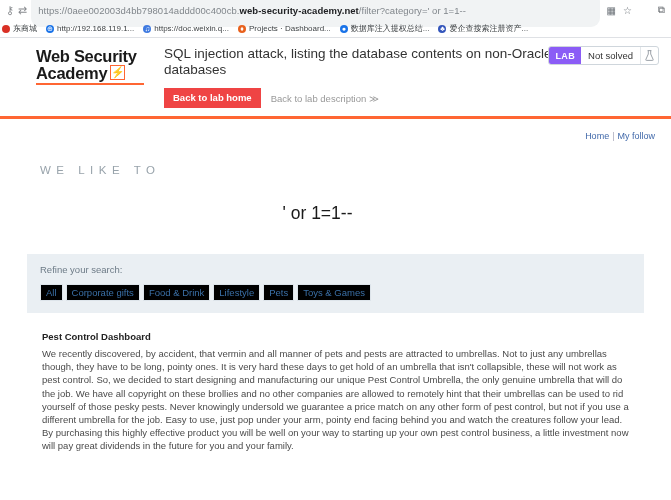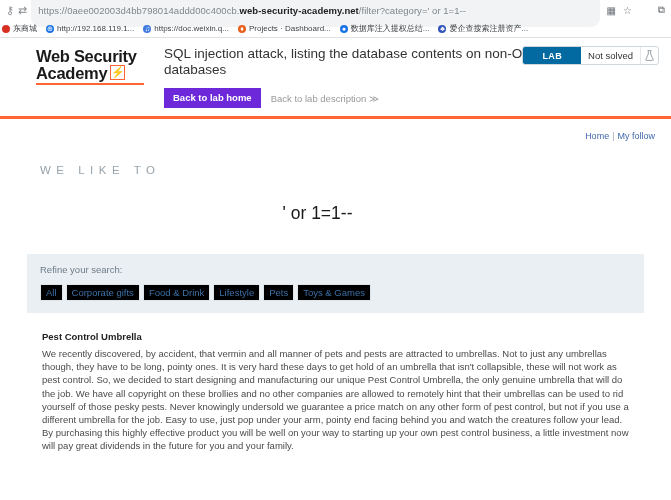--- a/index.html
+++ b/index.html
@@ -108,39 +108,39 @@
   #lab-title {
     font-size: 13.5px;
     color: #333333;
     line-height: 16px;
     max-width: 392px;
     margin: 0 0 10px 0;
     font-weight: normal;
   }
   #lab-actions { display: flex; align-items: center; gap: 10px; }
   #back-to-lab-home {
-    background: #6d28d9; color: #ffffff;
+    background: #ef4444; color: #ffffff;
     font-size: 9.5px; font-weight: bold;
     padding: 5px 9px; border: none; cursor: pointer;
     line-height: 10px;
   }
   #back-to-lab-description {
     color: #999999; font-size: 9.5px; text-decoration: none;
   }
   #lab-status {
     position: absolute; right: 12px; top: 8px;
     display: flex; align-items: stretch;
     border: 1px solid #cfd6dc; border-radius: 3px;
     background: #ffffff; overflow: hidden;
     height: 19px;
   }
   #lab-badge {
-    background: #0369a1; color: #ffffff;
+    background: #8b5cf6; color: #ffffff;
     font-size: 9px; font-weight: bold;
-    padding: 0 19px; display: flex; align-items: center;
+    padding: 0 6px; display: flex; align-items: center;
     letter-spacing: .4px;
   }
   #lab-status-text {
     font-size: 9.5px; color: #333; padding: 0 7px;
     display: flex; align-items: center;
   }
   #lab-flask {
     border-left: 1px solid #e3e7ea; width: 18px;
     display: flex; align-items: center; justify-content: center;
     color: #8a9199; font-size: 10px;
@@ -309,18 +309,18 @@
       <a class="filter-link" href="#">Corporate gifts</a>
       <a class="filter-link" href="#">Food &amp; Drink</a>
       <a class="filter-link" href="#">Lifestyle</a>
       <a class="filter-link" href="#">Pets</a>
       <a class="filter-link" href="#">Toys &amp; Games</a>
     </div>
   </div>
 
   <div id="product-list">
     <div class="product">
-      <h3 class="product-name">Pest Control Umbrella</h3>
+      <h3 class="product-name">Pest Control Dashboard</h3>
       <p class="product-desc">We recently discovered, by accident, that vermin and all manner of pets and pests are attracted to umbrellas. Not to just any umbrellas though, they have to be long, pointy ones. It is very hard these days to get hold of an umbrella that isn't collapsible, these will not work as pest control. So, we decided to start designing and manufacturing our unique Pest Control Umbrella, the only genuine umbrella that will do the job. We have all copyright on these brollies and no other companies are allowed to remotely hint that their umbrellas can be used to rid yourself of those pesky pests. Never knowingly undersold we guarantee a price match on any other form of pest control, but not if you use a different umbrella for the job. Easy to use, just pop under your arm, pointy end facing behind you and watch the creatures follow your lead. By purchasing this highly effective product you will be well on your way to starting up your own pest control business, a little investment now will pay great dividends in the future for you and your family.</p>
     </div>
 
   </div>
 </div>
 
 </body></html>

